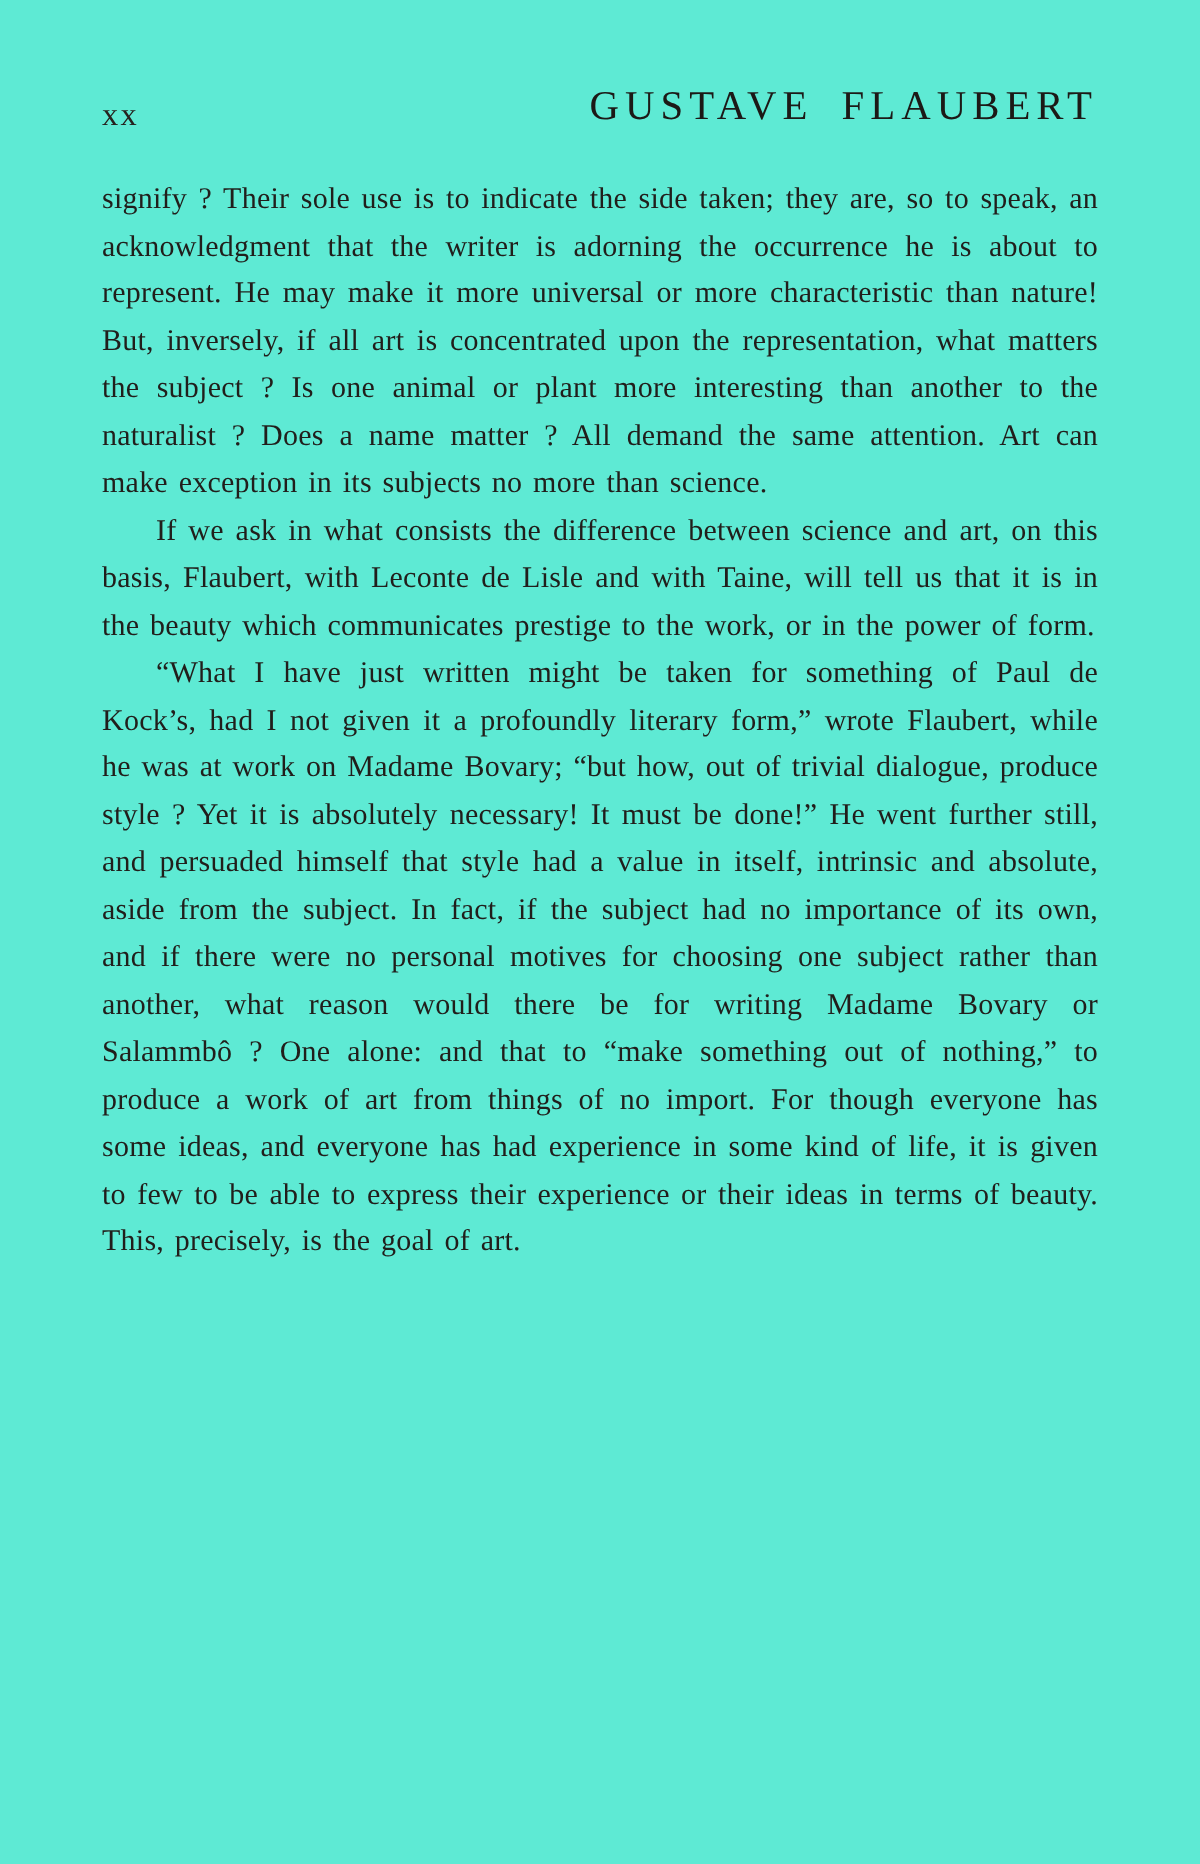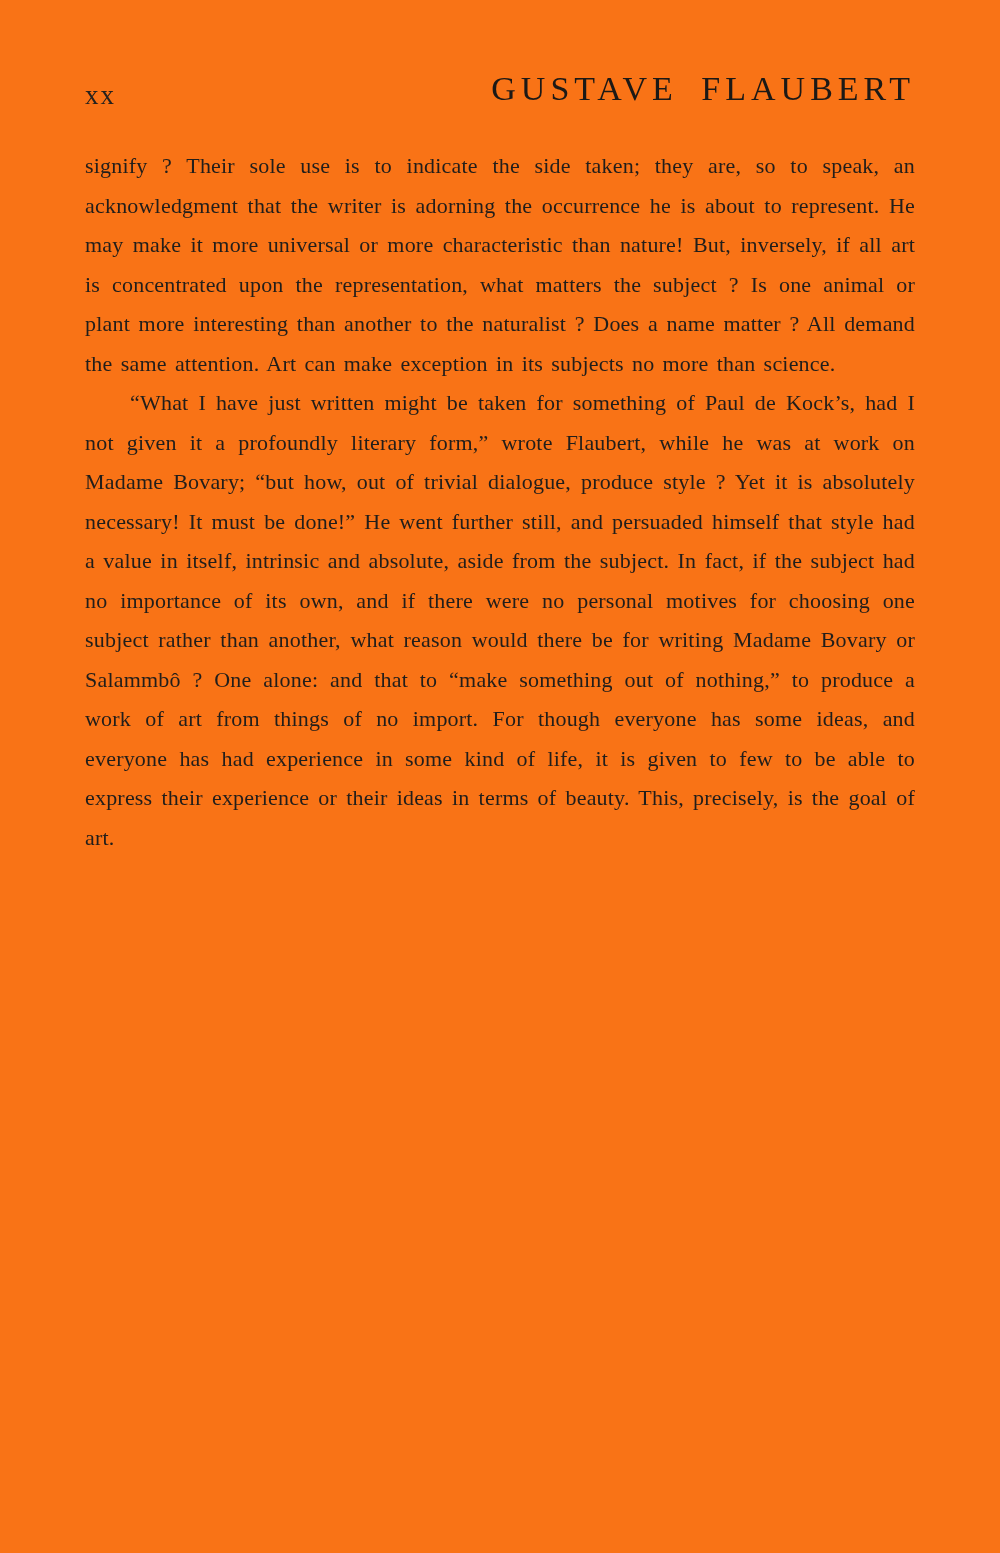--- a/index.html
+++ b/index.html
@@ -5,21 +5,21 @@
   html, body {
     margin: 0;
     padding: 0;
     background: #e9e7e1;
   }
   .page {
     position: relative;
     width: 1000px;
     height: 1553px;
     margin: 0 auto;
-    background: #f97316;
+    background: #5eead4;
     color: #211e1b;
     font-family: "Liberation Serif", "DejaVu Serif", serif;
     box-sizing: border-box;
     padding: 70px 85px 40px 85px;
     overflow: hidden;
   }
   .page-header {
     position: relative;
     height: 58px;
     margin-bottom: 18px;
@@ -38,21 +38,21 @@
     right: 0;
     top: 0;
     text-align: right;
     font-size: 34px;
     letter-spacing: 5px;
     word-spacing: 10px;
     color: #1c1916;
     font-weight: 500;
   }
   .page-body {
-    font-size: 22px;
+    font-size: 25px;
     line-height: 39.5px;
     text-align: justify;
     letter-spacing: 0.2px;
     word-spacing: 2.5px;
   }
   .page-body p {
     margin: 0;
   }
   .page-body p.indent {
     text-indent: 45px;
@@ -63,15 +63,16 @@
 </head>
 <body>
 
 <div class="page">
   <div class="page-header">
     <span class="page-number">xx</span>
     <span class="page-title">GUSTAVE FLAUBERT</span>
   </div>
   <main class="page-body">
       <p class=""><span>signify ?  Their sole use is to indicate the side taken; they are, so to speak, an acknowledgment that the writer is adorning the occurrence he is about to represent.  He may make it more universal or more characteristic than nature!  But, inversely, if all art is concentrated upon the representation, what matters the subject ?  Is one animal or plant more interesting than another to the naturalist ?  Does a name matter ?  All demand the same attention.  Art can make exception in its subjects no more than science.</span></p>
+      <p class="indent"><span>If we ask in what consists the difference between science and art, on this basis, Flaubert, with Leconte de Lisle and with Taine, will tell us that it is in the beauty which communicates prestige to the work, or in the power of form.</span></p>
       <p class="indent"><span>“What I have just written might be taken for something of Paul de Kock’s, had I not given it a profoundly literary form,” wrote Flaubert, while he was at work on </span><span class="italic">Madame Bovary;</span><span> “but how, out of trivial dialogue, produce style ?  Yet it is absolutely necessary!  It must be done!”  He went further still, and persuaded himself that style had a value in itself, intrinsic and absolute, aside from the subject.  In fact, if the subject had no importance of its own, and if there were no personal motives for choosing one subject rather than another, what reason would there be for writing </span><span class="italic">Madame Bovary</span><span> or </span><span class="italic">Salammbô ?</span><span>  One alone: and that to “make something out of nothing,” to produce a work of art from things of no import.  For though everyone has some ideas, and everyone has had experience in some kind of life, it is given to few to be able to express their experience or their ideas in terms of beauty.  This, precisely, is the goal of art.</span></p>
     </main>
 </div>
 
 </body></html>

